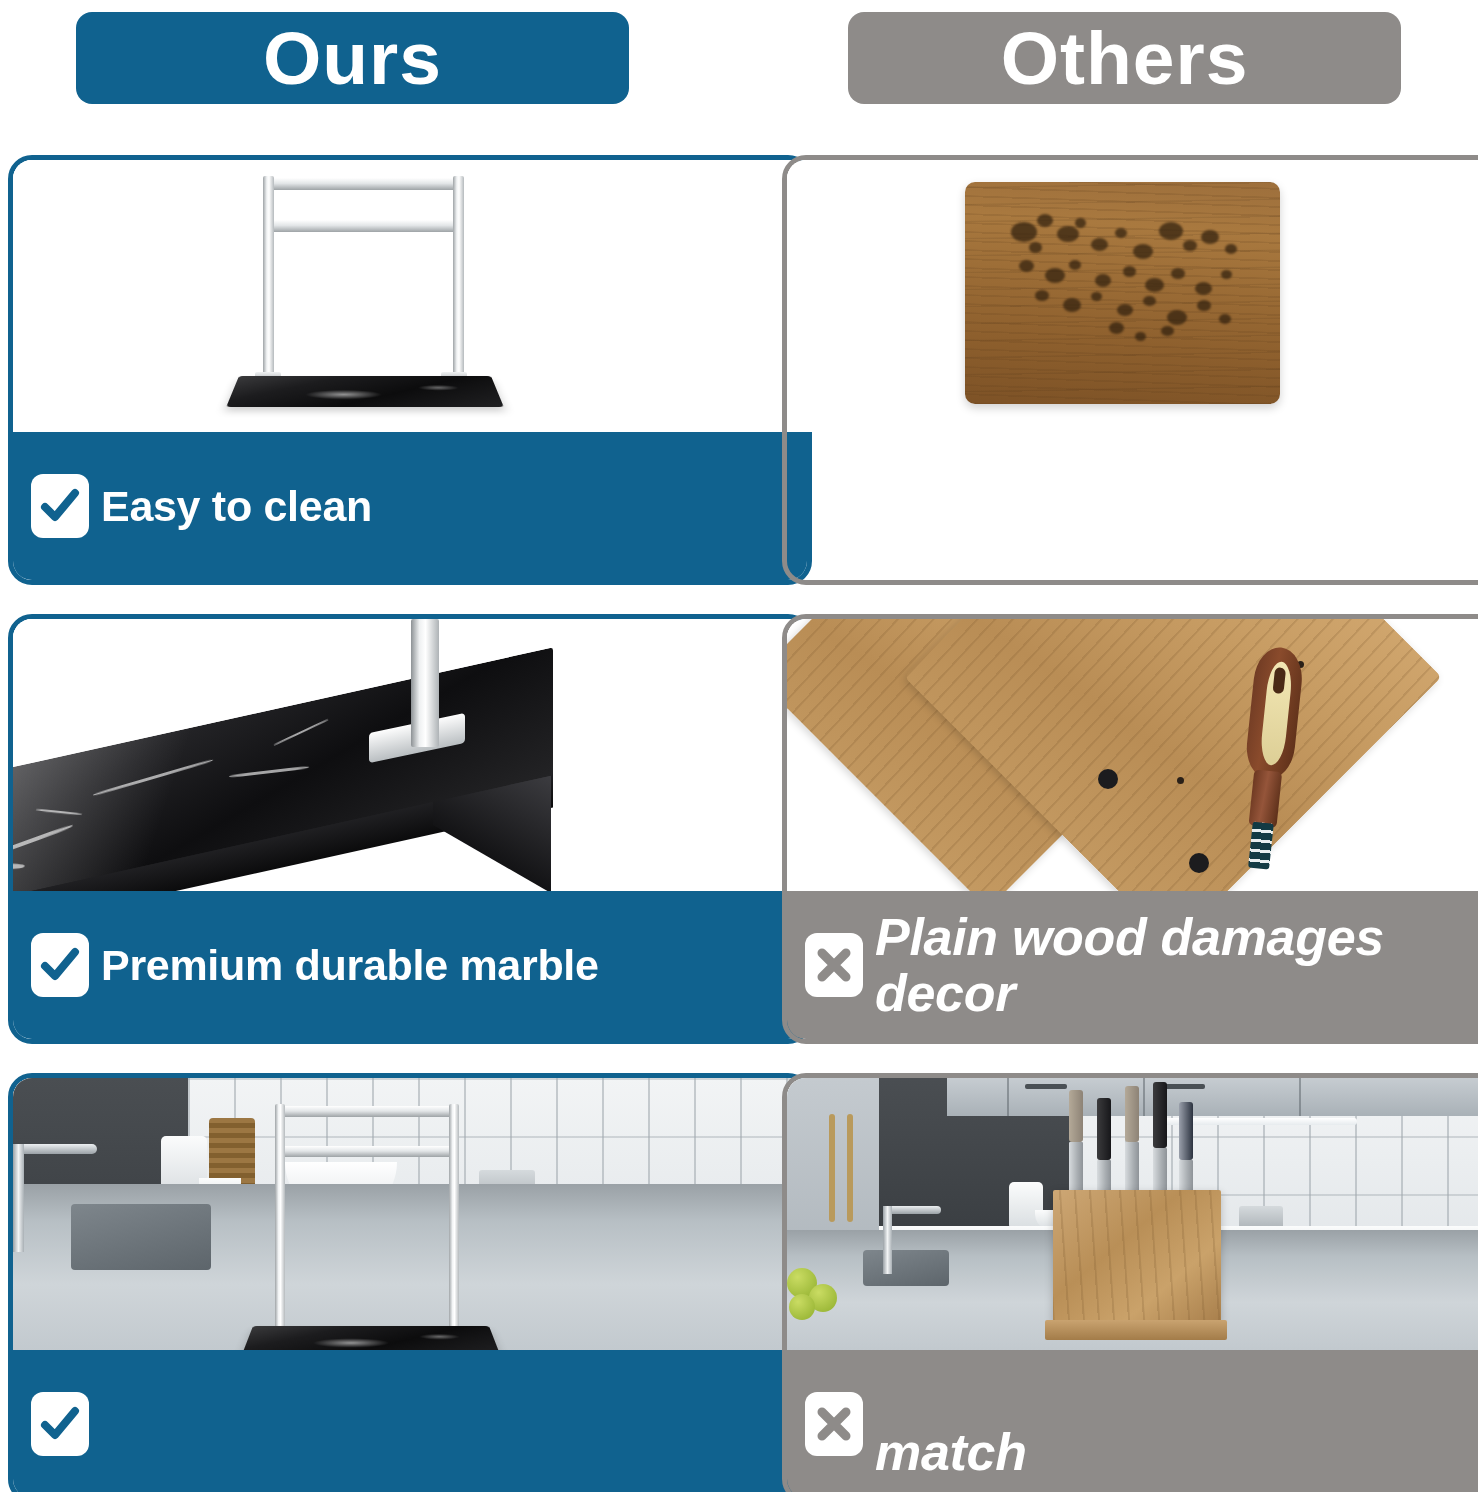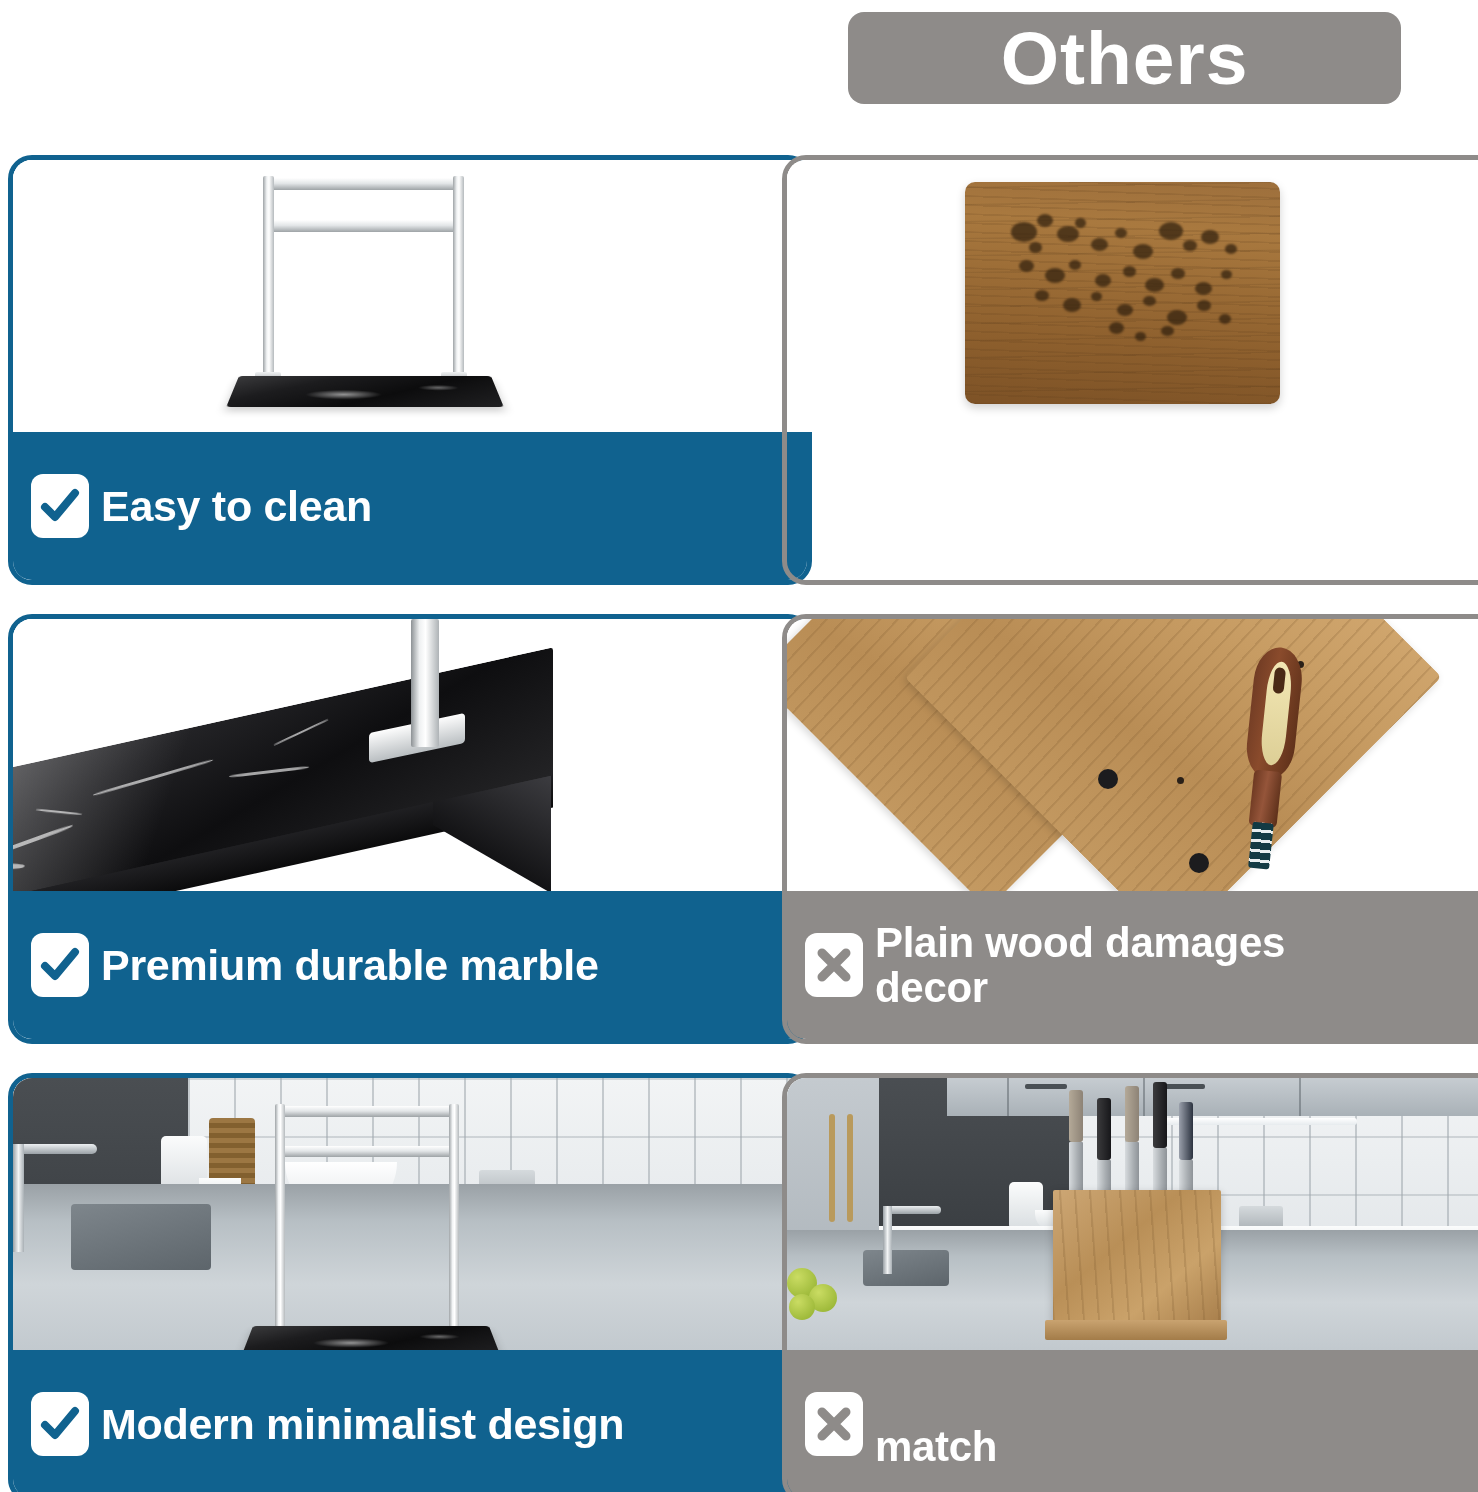--- a/index.html
+++ b/index.html
@@ -124,21 +124,21 @@
   }
   .status-icon svg { display: block; }
 
   .label-text {
     color: #ffffff;
     font-size: 43px;
     font-weight: bold;
     line-height: 1.08;
     letter-spacing: -0.3px;
   }
-  .label-text.two-line { font-size: 42px; }
+  .label-text.two-line { font-size: 52px; font-style: italic; }
 
   
 
   
   .rack-scene { position: absolute; inset: 0; background:#fff; }
   .rack { position: absolute; left: 232px; top: 16px; width: 250px; height: 248px; }
   .rack-post {
     position: absolute; top: 0; width: 11px; height: 222px;
     background: linear-gradient(90deg,#9fa4a7 0%,#f2f4f5 35%,#ffffff 55%,#b5babd 100%);
     border-radius: 2px;
@@ -394,20 +394,23 @@
     background: linear-gradient(90deg,#3b3b3d,#17171a);
     border-radius: 3px;
   }
 </style>
 </head>
 <body>
 
 <div class="page">
 
   <div class="header-row">
+    <div class="banner banner-ours">
+      <span class="banner-text">Ours</span>
+    </div>
     <div class="banner banner-others">
       <span class="banner-text">Others</span>
     </div>
   </div>
 
   <div class="grid">
 
     <div class="row">
 
       <div class="card card-ours">
@@ -575,21 +578,20 @@
               <div class="rack-base"></div>
             </div>
           </div>
         </div>
         <div class="labelbar">
           <span class="status-icon">
             <svg width="40" height="40" viewBox="0 0 40 40">
               <path d="M5 21 L15 31 L35 7" fill="none" stroke="#10628f" stroke-width="8" stroke-linecap="round" stroke-linejoin="round"></path>
             </svg>
           </span>
-          <span class="label-text">Modern minimalist design</span>
         </div>
       </div>
 
       <div class="card card-others">
         <div class="media">
           <div class="kitchen">
             <div class="k-wall-dark" style="left:92px;width:200px;height:150px;"></div>
             <div class="k-tile" style="left:292px;top:0;height:170px;"></div>
             <div class="k-cabinets" style="left:160px;top:0;right:0;height:38px;background:linear-gradient(180deg,#c6ccd1,#a9b1b7);">
               <div class="k-cab-line" style="left:60px;"></div>

